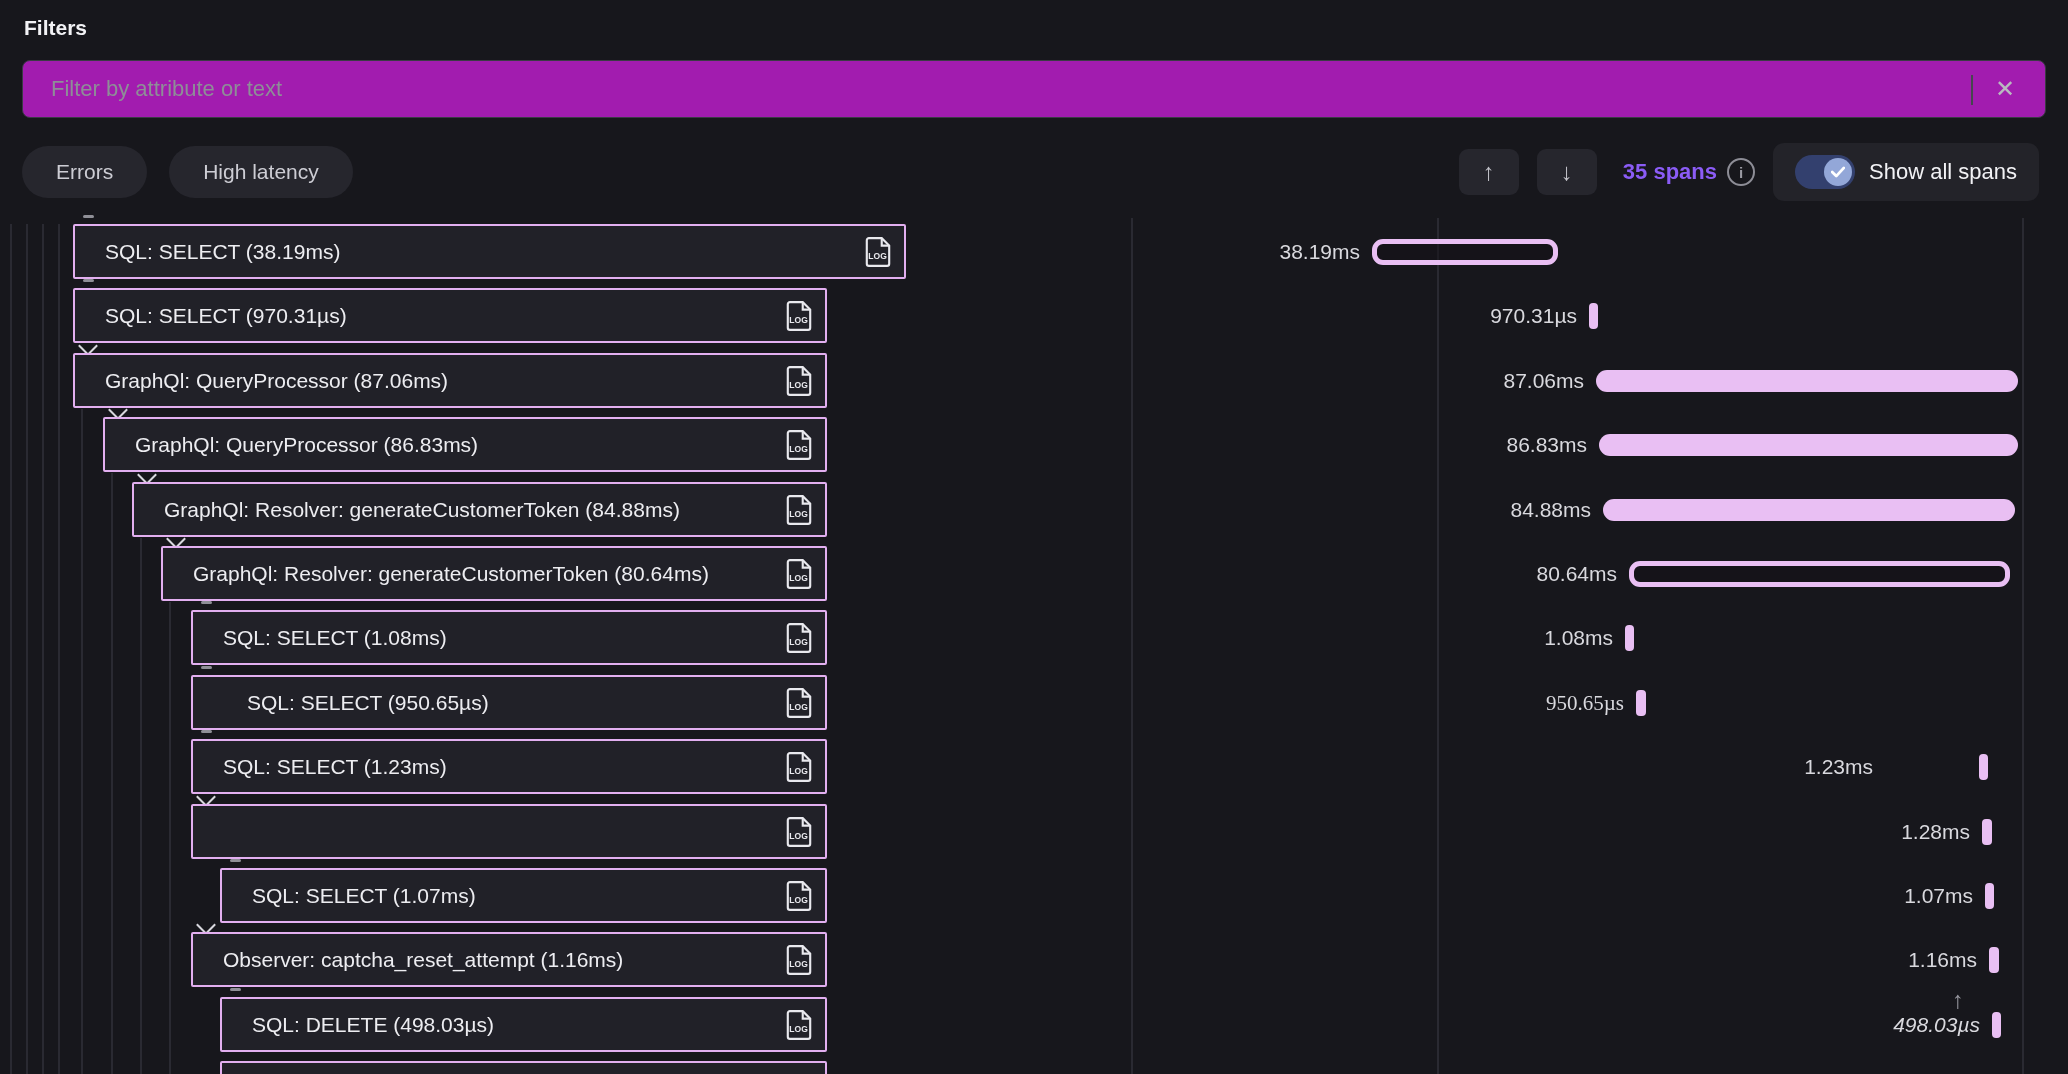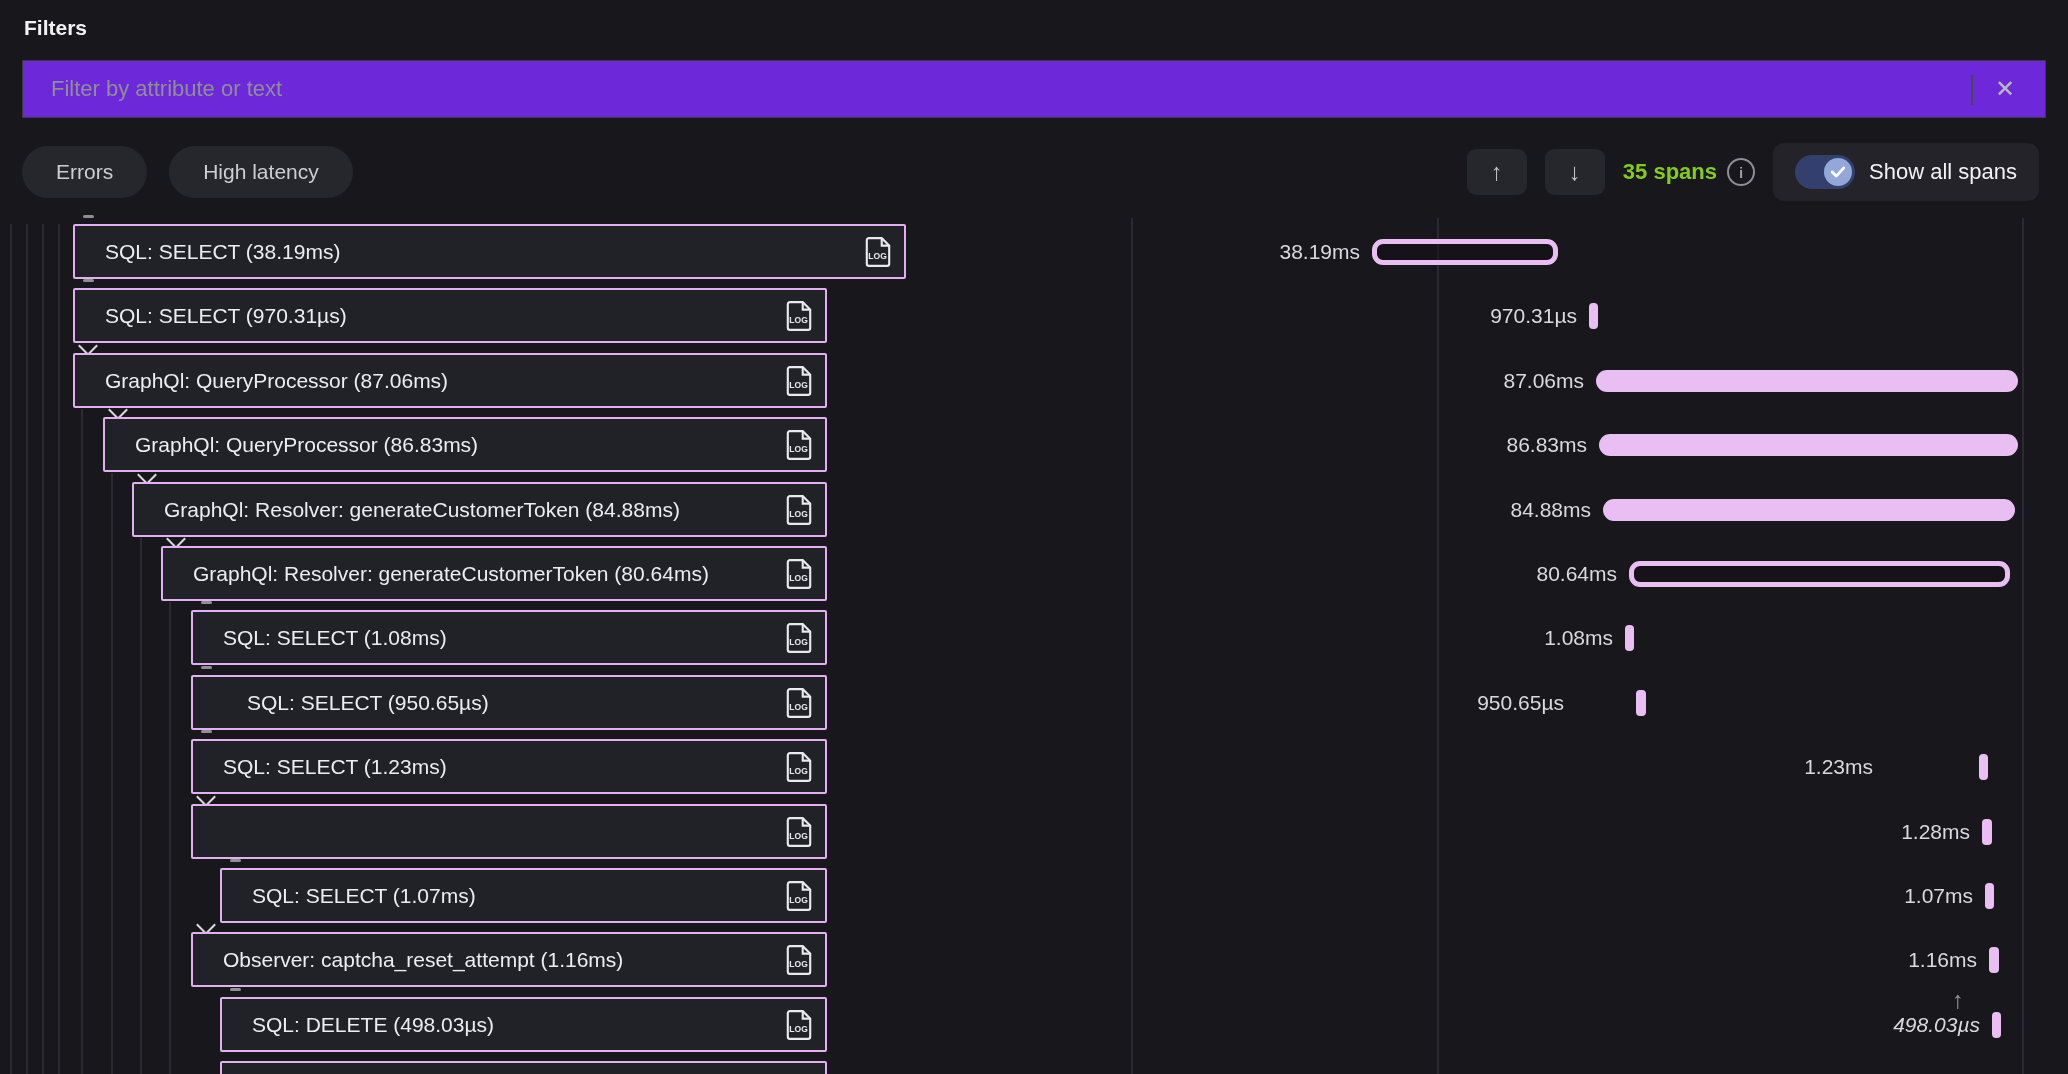--- a/index.html
+++ b/index.html
@@ -1,38 +1,38 @@
 <!DOCTYPE html>
 <html style="--accent: #e2aff0; --bar-fill: #e9bff3; --toggle-track: #33406e; --toggle-knob: #93a7d8;"><head>
 <meta charset="utf-8">
 <style>
   html,body{margin:0;padding:0;background:#0b0b0e;}
   #app{position:relative;width:2068px;height:1074px;background:#17171c;overflow:hidden;
        font-family:"Liberation Sans", sans-serif;color:#e9e9ee;}
 
   
   .filters-heading{position:absolute;left:24px;top:16px;font-size:21px;font-weight:700;color:#f2f2f5;}
-  .filter-input-wrap{position:absolute;left:22px;top:60px;width:2024px;height:58px;background:#6d28d9;
-       border:1px solid #3a3a44;border-radius:0;box-sizing:border-box;}
+  .filter-input-wrap{position:absolute;left:22px;top:60px;width:2024px;height:58px;background:#a21caf;
+       border:1px solid #3a3a44;border-radius:8px;box-sizing:border-box;}
   .filter-input{position:absolute;left:0;top:0;width:100%;height:100%;background:transparent;border:none;outline:none;
        padding:0 80px 0 28px;font-size:22px;color:#e9e9ee;box-sizing:border-box;font-family:"Liberation Sans",sans-serif;}
   .filter-input::placeholder{color:#8e8e97;}
   .input-divider{position:absolute;right:72px;top:14px;width:2px;height:30px;background:#46464f;}
   .clear-btn{position:absolute;right:16px;top:0;height:100%;width:48px;background:transparent;border:none;
        color:#b9b9c0;font-size:24px;cursor:pointer;font-family:"Liberation Sans",sans-serif;}
 
   .chips{position:absolute;left:22px;top:146px;display:flex;gap:22px;}
   .chip{height:52px;border-radius:26px;background:#26262d;color:#cdcdd4;border:none;font-size:21px;
        padding:0 34px;display:flex;align-items:center;cursor:pointer;font-family:"Liberation Sans",sans-serif;}
 
   .right-controls{position:absolute;right:29px;top:143px;height:58px;display:flex;align-items:center;gap:18px;}
   .nav-btn{width:60px;height:46px;border-radius:9px;background:#26262d;border:none;color:#c3c3ca;font-size:24px;
        display:flex;align-items:center;justify-content:center;cursor:pointer;font-family:"Liberation Sans",sans-serif;}
   .span-count-wrap{display:flex;align-items:center;gap:10px;}
-  .span-count{font-size:22px;font-weight:700;color:#84cc16;white-space:nowrap;}
+  .span-count{font-size:22px;font-weight:700;color:#8b5cf6;white-space:nowrap;margin-left:8px;}
   .info-icon{width:24px;height:24px;border:2px solid #8d8d96;border-radius:50%;color:#9b9ba3;
        font-size:15px;display:flex;align-items:center;justify-content:center;font-weight:700;}
   .toggle-group{height:58px;border-radius:11px;background:#232329;display:flex;align-items:center;gap:14px;padding:0 22px;}
   .toggle-track{position:relative;width:60px;height:34px;border-radius:17px;background:var(--toggle-track,#33406e);cursor:pointer;}
   .toggle-knob{position:absolute;right:3px;top:3px;width:28px;height:28px;border-radius:50%;
        background:var(--toggle-knob,#93a7d8);display:flex;align-items:center;justify-content:center;}
   .toggle-label{font-size:22px;color:#f2f2f5;white-space:nowrap;}
 
   
   .gridline{position:absolute;width:2px;top:218px;bottom:0;background:#2a2a32;}
@@ -189,21 +189,21 @@
       <div class="bar tick" style="left: 1625px; width: 9px; top: 625px; height: 26px;"></div>
       <span class="dash" style="left: 201px; top: 666px;"></span>
       <div class="span-box" style="left: 191px; top: 675px; width: 636px; padding-left: 24px;">
         <span class="span-label">SQL: SELECT (950.65µs)</span>
         <svg class="log-icon" viewBox="0 0 26 30" width="28" height="32">
     <path d="M2.5 4 a2 2 0 0 1 2 -2 H16.5 L23.5 9 V26 a2 2 0 0 1 -2 2 H4.5 a2 2 0 0 1 -2 -2 Z" fill="none" stroke="#e9e9ee" stroke-width="2"></path>
     <path d="M16.5 2 V9 H23.5" fill="none" stroke="#e9e9ee" stroke-width="2"></path>
     <text x="12.6" y="22" text-anchor="middle" font-size="8" font-weight="700" fill="#e9e9ee" font-family="Liberation Sans, sans-serif">LOG</text>
   </svg>
       </div>
-      <span class="dur" style="left: 1244px; width: 320px; top: 703px;">950.65µs</span>
+      <span class="dur" style="left: 1304px; width: 320px; top: 703px; font-family: Liberation Serif, serif;">950.65µs</span>
       <div class="bar tick" style="left: 1636px; width: 10px; top: 690px; height: 26px;"></div>
       <span class="dash" style="left: 201px; top: 730px;"></span>
       <div class="span-box" style="left: 191px; top: 739px; width: 636px;">
         <span class="span-label">SQL: SELECT (1.23ms)</span>
         <svg class="log-icon" viewBox="0 0 26 30" width="28" height="32">
     <path d="M2.5 4 a2 2 0 0 1 2 -2 H16.5 L23.5 9 V26 a2 2 0 0 1 -2 2 H4.5 a2 2 0 0 1 -2 -2 Z" fill="none" stroke="#e9e9ee" stroke-width="2"></path>
     <path d="M16.5 2 V9 H23.5" fill="none" stroke="#e9e9ee" stroke-width="2"></path>
     <text x="12.6" y="22" text-anchor="middle" font-size="8" font-weight="700" fill="#e9e9ee" font-family="Liberation Sans, sans-serif">LOG</text>
   </svg>
       </div>

